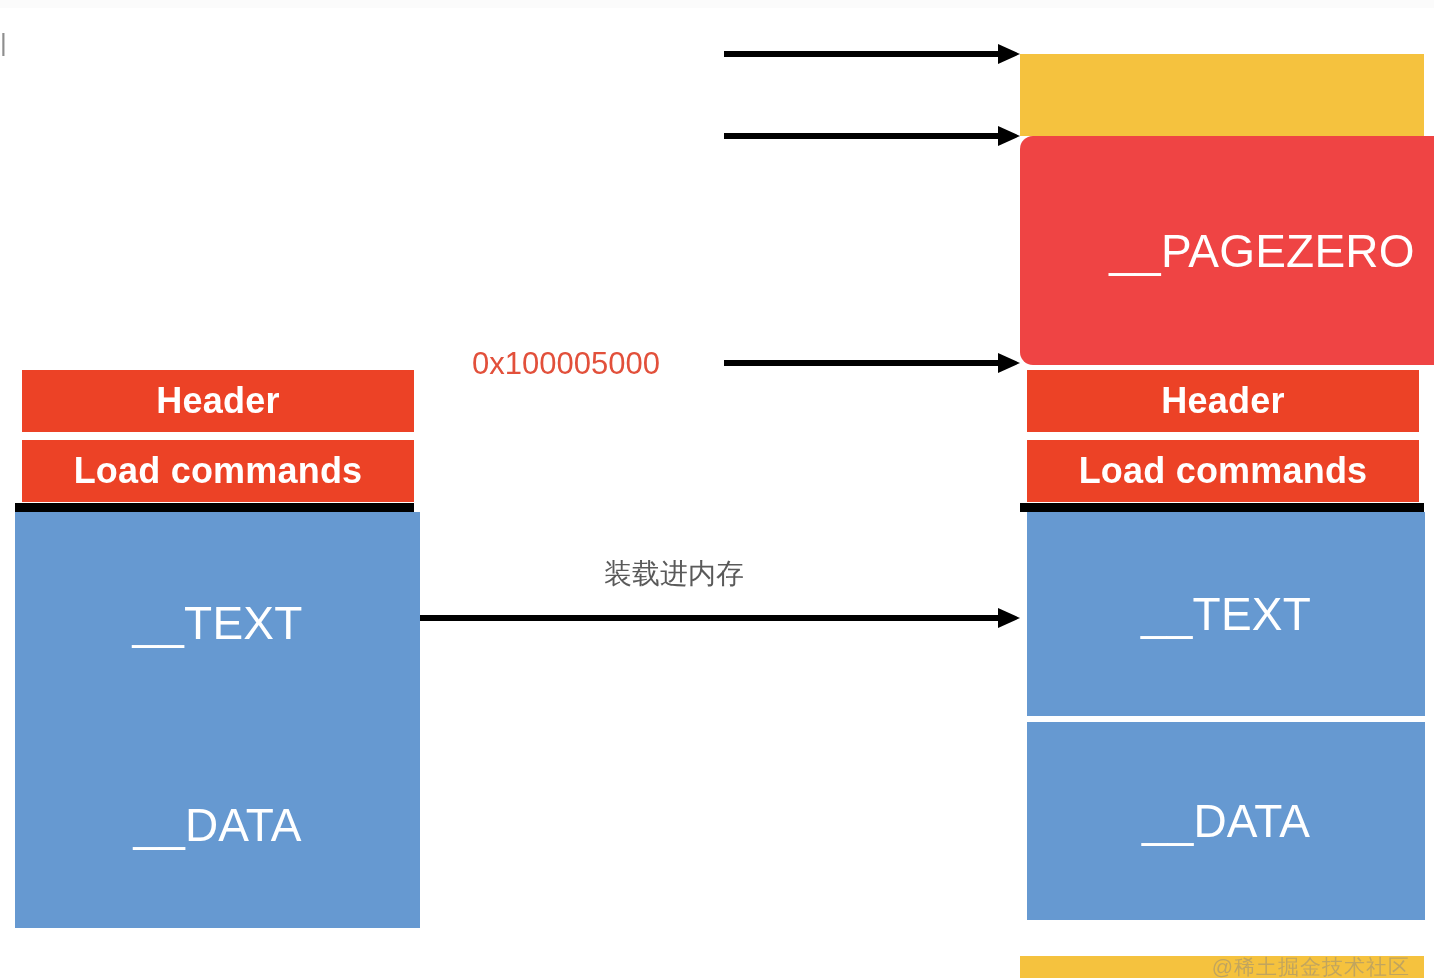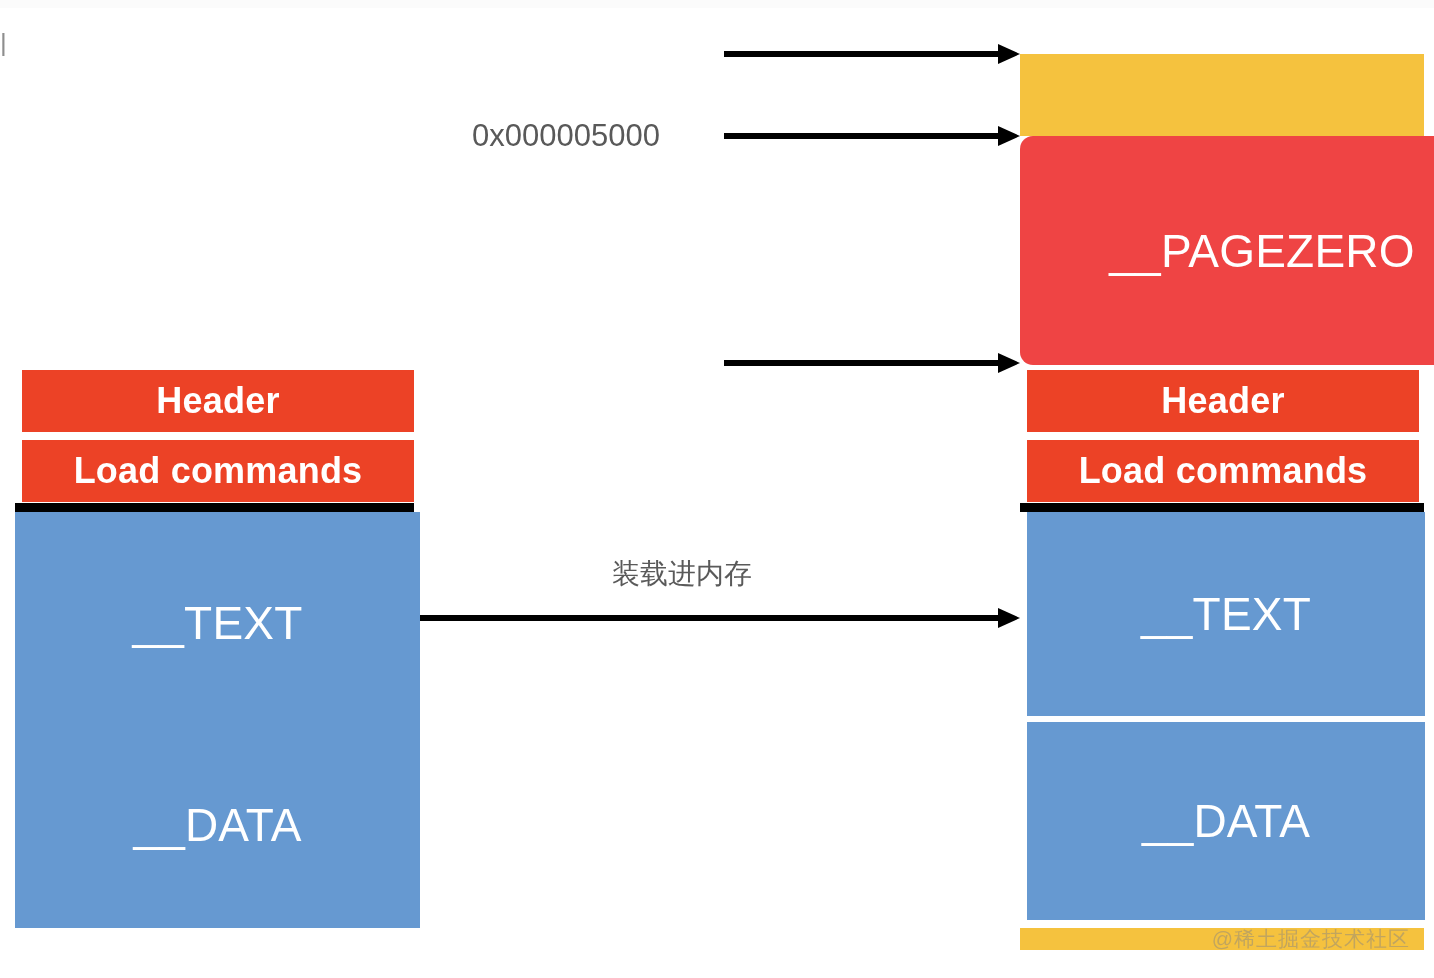--- a/index.html
+++ b/index.html
@@ -100,20 +100,21 @@
     line-height: 1;
     font-family: "Liberation Sans", "DejaVu Sans", sans-serif;
   }
 
   
   .wm-strip {
     position: absolute;
     display: flex;
     align-items: center;
     justify-content: flex-end;
+    margin-top: 28px;
   }
   .wm-text {
     font-size: 21px;
     color: #b9a064;
     opacity: 0.85;
     padding-right: 14px;
     white-space: nowrap;
     letter-spacing: 1px;
   }
 
@@ -143,22 +144,22 @@
 </head>
 <body>
 
 <div id="canvas">
 
   <div class="top-band"></div>
 
   <div class="edge-glyph">|</div>
 
 
-  <div class="addr gray" style="left:472px; top:120px;">0x000005000</div>
-
+
+  <div class="addr red" style="left:472px; top:348px;">0x100005000</div>
 
   <div class="arrow" style="left:724px; top:51px; width:296px;">
     <div class="shaft" style="width:276px;"></div>
     <div class="head" style="left:274px;"></div>
   </div>
 
   <div class="arrow" style="left:724px; top:133px; width:296px;">
     <div class="shaft" style="width:276px;"></div>
     <div class="head" style="left:274px;"></div>
   </div>
@@ -166,21 +167,21 @@
   <div class="arrow" style="left:724px; top:360px; width:296px;">
     <div class="shaft" style="width:276px;"></div>
     <div class="head" style="left:274px;"></div>
   </div>
 
   <div class="arrow" style="left:412px; top:615px; width:610px;">
     <div class="shaft" style="width:588px;"></div>
     <div class="head" style="left:586px;"></div>
   </div>
 
-  <div class="caption" style="left:604px; top:560px;margin-left:8px;">装载进内存</div>
+  <div class="caption" style="left:604px; top:560px;">装载进内存</div>
 
   <div class="block" style="left:22px; top:370px; width:392px; height:62px; background:#EC4226;">
     <span class="lbl hdr-label">Header</span>
   </div>
 
   <div class="block" style="left:22px; top:440px; width:392px; height:62px; background:#EC4226;">
     <span class="lbl hdr-label">Load commands</span>
   </div>
 
   <div class="rule" style="left:15px; top:503px; width:399px; height:9px;"></div>

